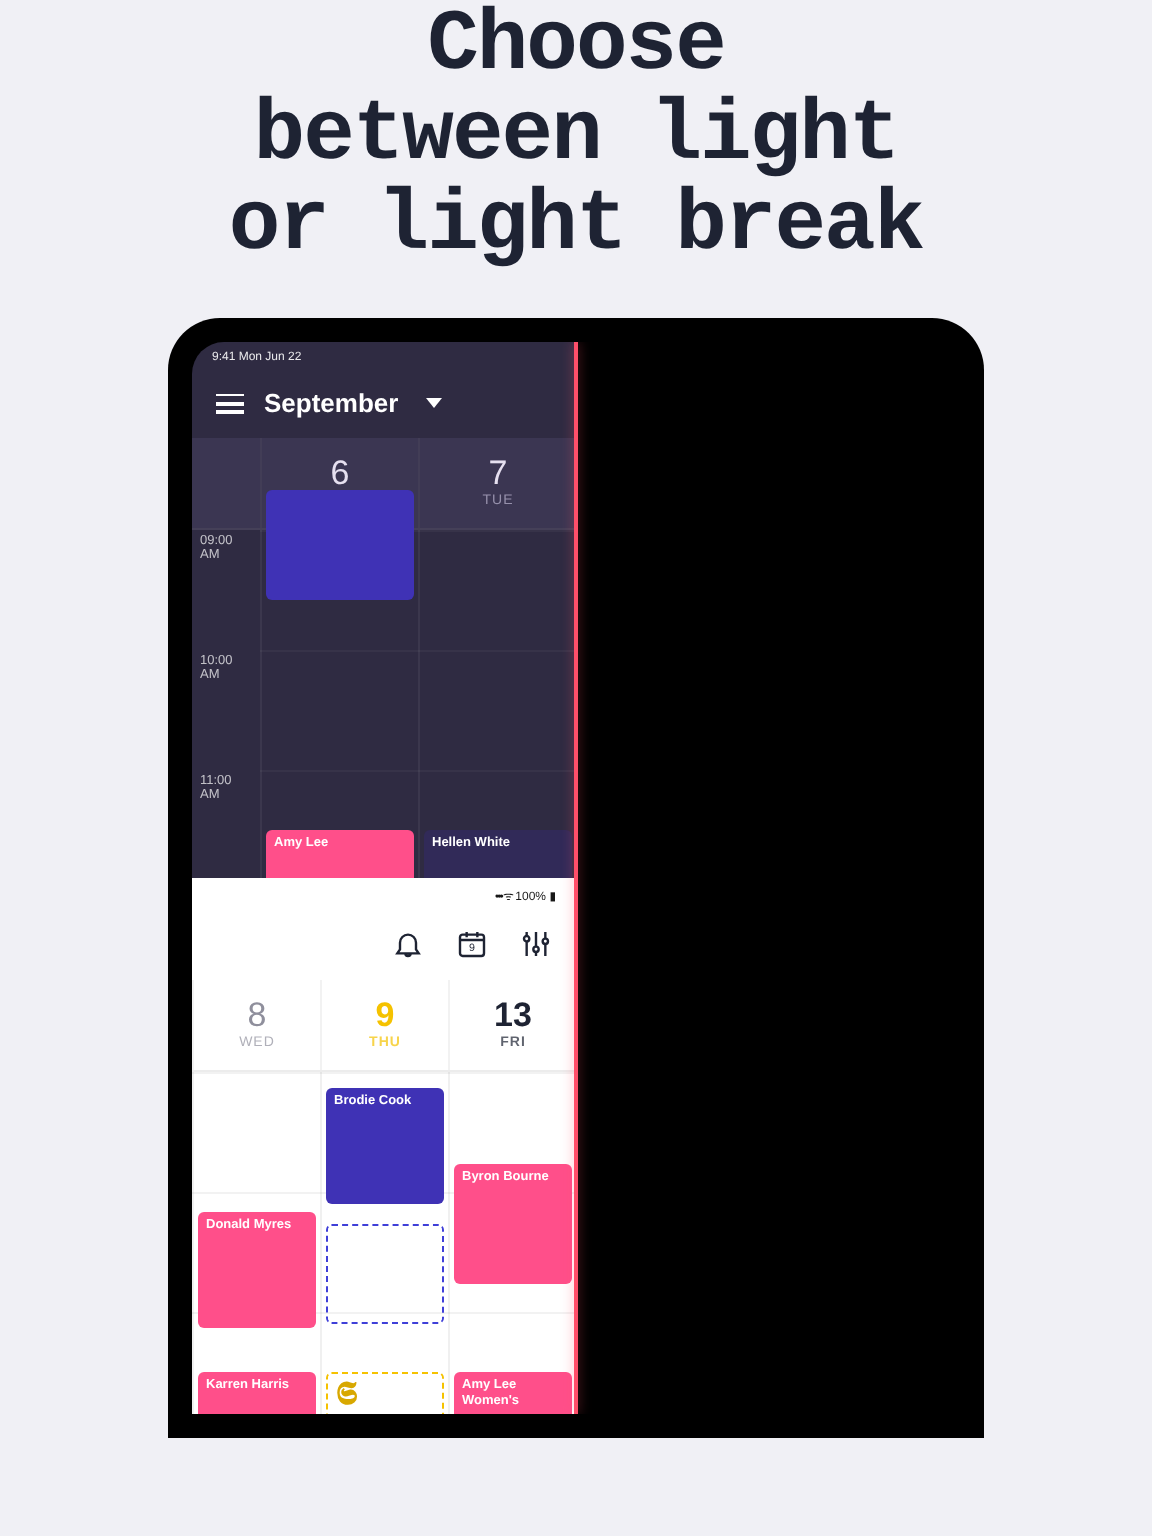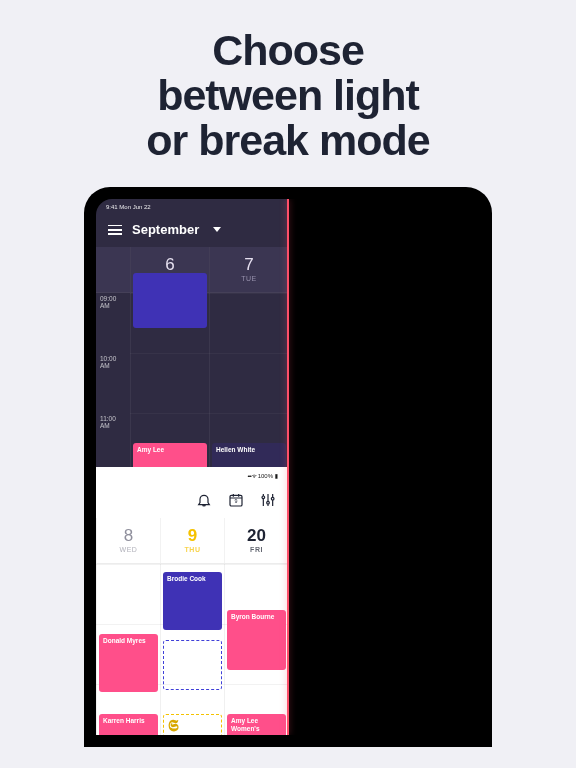--- a/index.html
+++ b/index.html
@@ -11,22 +11,22 @@
     overflow: hidden;
     position: relative;
   }
   .headline {
     text-align: center;
     font-size: 43px;
     font-weight: 900;
     color: #1e2333;
     line-height: 1.05;
     letter-spacing: -1px;
-    padding-top: 28px;
     padding-bottom: 24px;
+    font-family: Liberation Mono, monospace;
   }
   .tablet-frame {
     width: 408px;
     height: 560px;
     margin: 0 auto;
     background: #000;
     border-radius: 26px 26px 0 0;
     padding: 12px;
     position: relative;
     overflow: hidden;
@@ -130,21 +130,21 @@
   }
   .dot-red { display:inline-block;width:5px;height:5px;border-radius:50%;background:#ff2a2a;margin-right:3px;vertical-align:middle;}
   .squig { font-size:16px; line-height:1; }
 </style>
 </head>
 <body>
 
 <div class="headline">
   <span>Choose</span><br>
   <span>between light</span><br>
-  <span>or break mode</span>
+  <span>or light break</span>
 </div>
 
 <div class="tablet-frame">
   <div class="tablet-screen">
 
     <div class="half dark">
       <div class="statusbar">
         <span>9:41  Mon Jun 22</span>
         <span></span>
       </div>
@@ -239,21 +239,21 @@
       <div class="day-headers">
         <div class="day-head">
           <div class="day-num">8</div>
           <div class="day-dow">WED</div>
         </div>
         <div class="day-head today">
           <div class="day-num">9</div>
           <div class="day-dow">THU</div>
         </div>
         <div class="day-head fri">
-          <div class="day-num">20</div>
+          <div class="day-num">13</div>
           <div class="day-dow">FRI</div>
         </div>
       </div>
       <div class="grid-body">
         <div class="day-cols">
           <div class="hour-lines">
             <div class="hour-line"></div>
               <div class="hour-line"></div>
               <div class="hour-line"></div>
             <div class="hour-line"></div>

